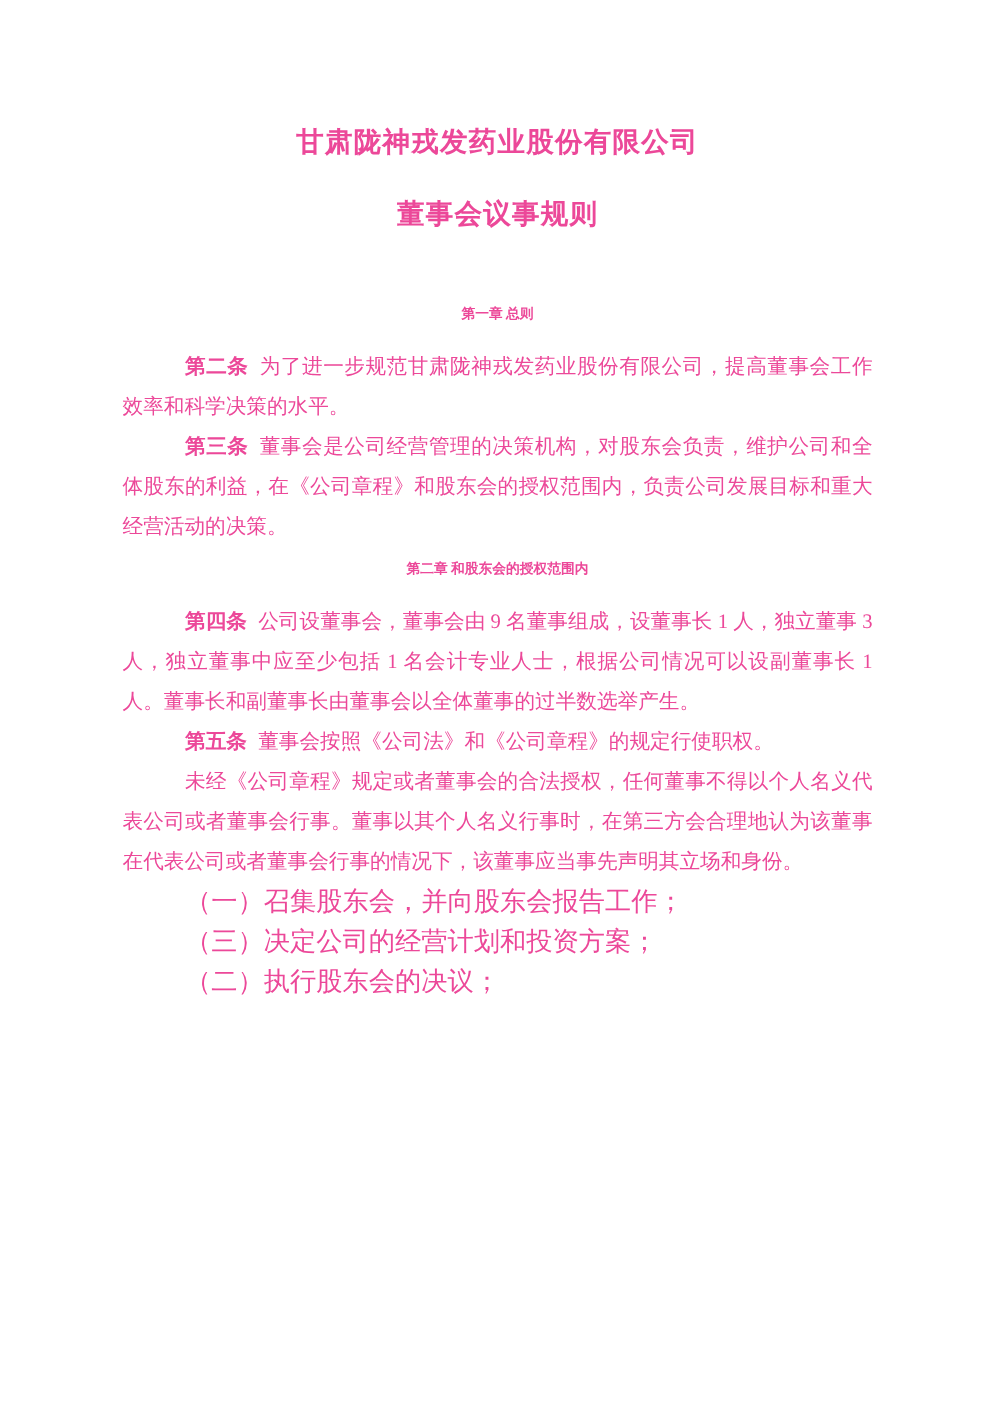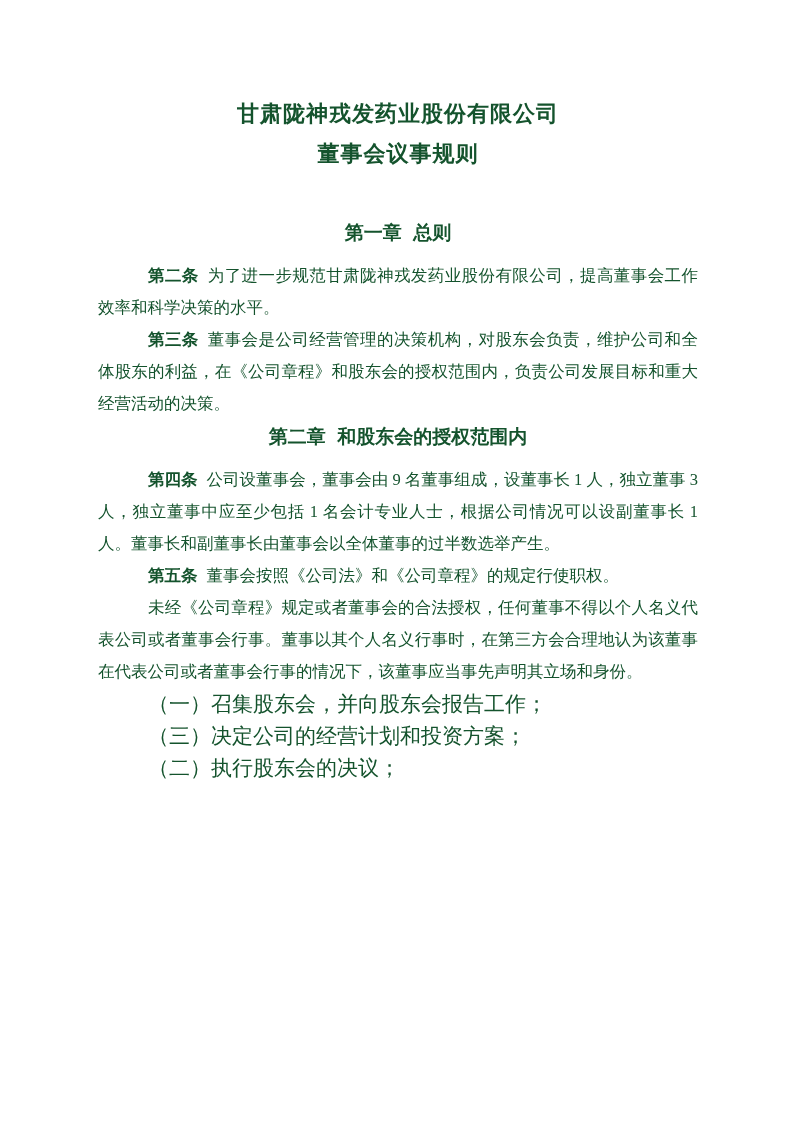--- a/index.html
+++ b/index.html
@@ -9,41 +9,40 @@
   }
   .page {
     position: relative;
     width: 794px;
     height: 1122px;
     margin: 0 auto;
     background: #ffffff;
     box-sizing: border-box;
     padding: 100px 96px 0 98px;
     font-family: "Liberation Serif", "DejaVu Serif", serif;
-    color: #14532d;
+    color: #ec4899;
     overflow: hidden;
   }
   .doc-title {
     text-align: center;
     font-weight: bold;
     font-size: 22px;
     line-height: 28px;
     letter-spacing: 1px;
   }
   .doc-title-sub {
-    margin-top: 12px;
+    margin-top: 29px;
     margin-bottom: 54px;
   }
   .chapter-heading {
     text-align: center;
     font-weight: bold;
-    font-size: 19px;
+    font-size: 11px;
     line-height: 24px;
     margin: 6px 0 14px 0;
-    font-family: Liberation Mono, monospace;
   }
   .para {
     font-size: 16.5px;
     line-height: 32px;
     text-align: justify;
     text-indent: 50px;
     margin: 0;
   }
   .item-para {
     font-size: 21px;

